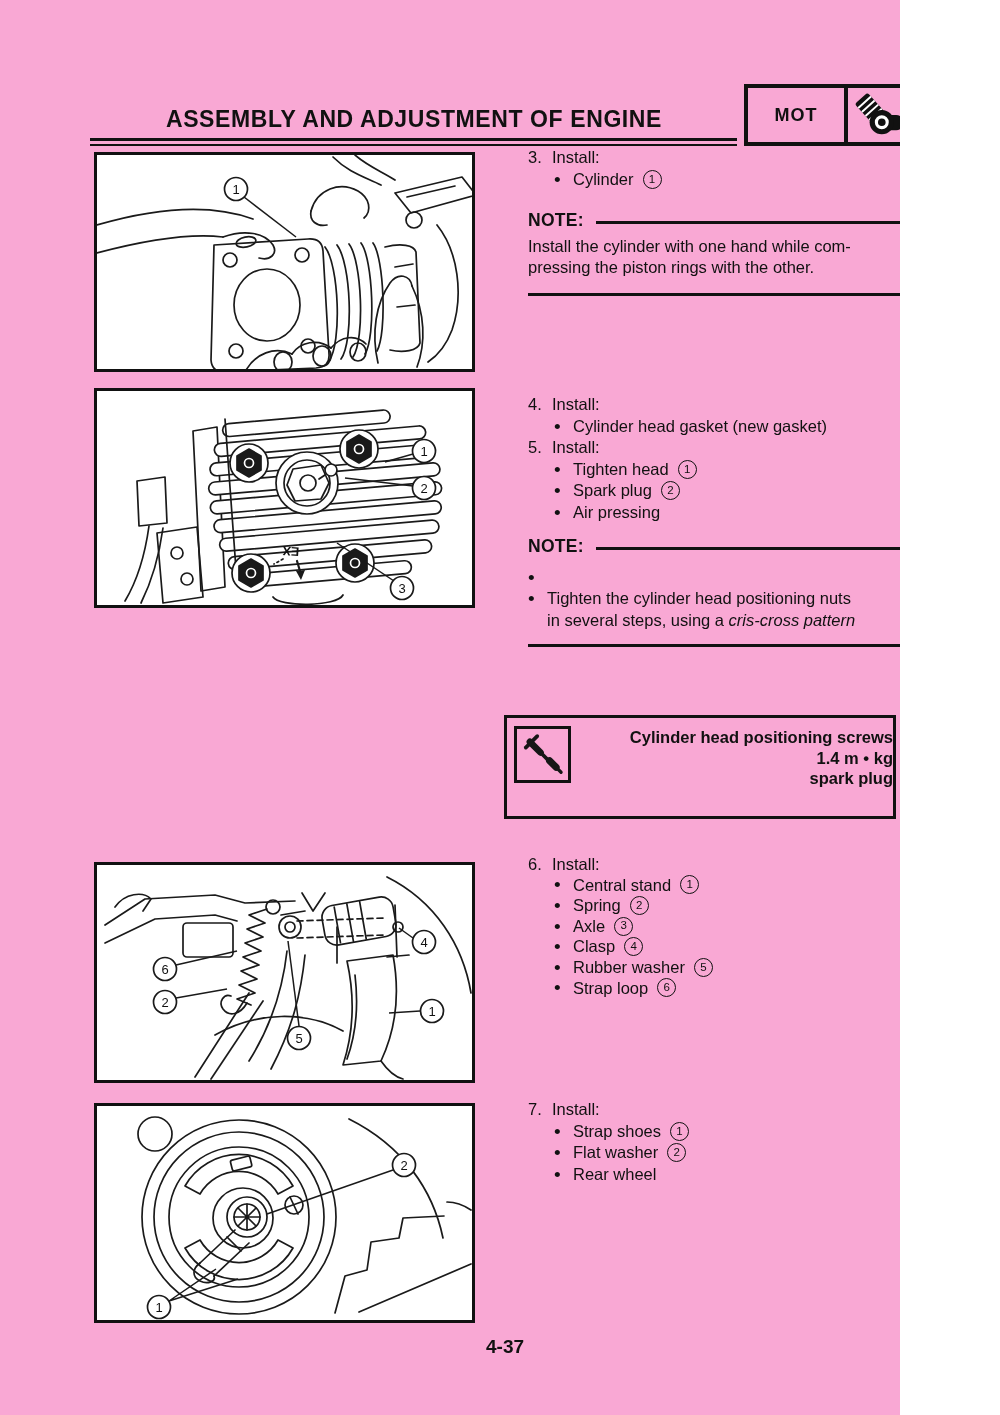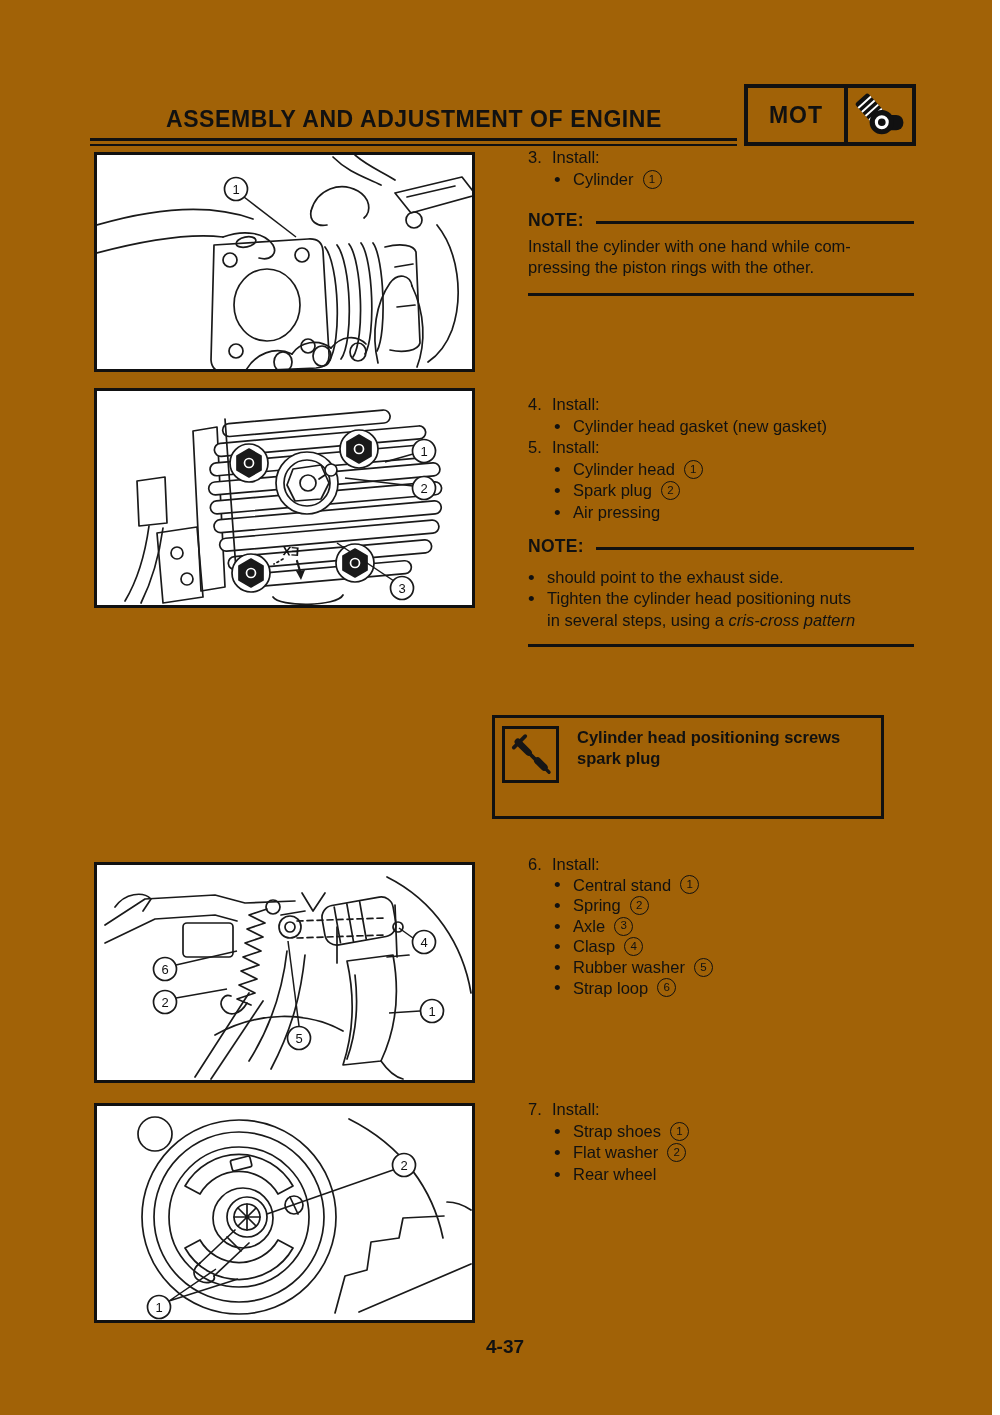--- a/index.html
+++ b/index.html
@@ -1,31 +1,31 @@
 <!DOCTYPE html>
 <html><head>
 <meta charset="utf-8">
 <style>
   * { margin:0; padding:0; box-sizing:border-box; }
   html,body { background:#ffffff; }
   .page {
-    position:relative; width:992px; height:1415px; background:#a16207;
+    position:relative; width:900px; height:1415px; background:#f9a8d4;
     font-family:"Liberation Sans", sans-serif; color:#111; overflow:hidden;text-decoration:underline;
   }
   .abs { position:absolute; }
   svg { display:block; }
 
   
   .title { top:106px; left:90px; width:648px; text-align:center;
            font-size:23px; font-weight:700; letter-spacing:0.6px; }
   .title-rule { top:138px; left:90px; width:647px; height:8px;
                 border-top:3px solid #111; border-bottom:2px solid #111; }
   .badge { top:84px; left:744px; width:172px; height:62px; border:4px solid #111; display:flex; }
   .badge-left { width:96px; display:flex; align-items:center; justify-content:center;
-                font-size:23px; font-weight:700; letter-spacing:1px; }
+                font-size:18px; font-weight:700; letter-spacing:1px; }
   .badge-right { flex:1; border-left:4px solid #111; display:flex; align-items:center; justify-content:center; }
 
   
   .figbox { border:3px solid #111; background:#fff; }
   #fig1 { top:152px; left:94px; width:381px; height:220px; }
   #fig2 { top:388px; left:94px; width:381px; height:220px; }
   #fig3 { top:862px; left:94px; width:381px; height:221px; }
   #fig4 { top:1103px; left:94px; width:381px; height:220px; }
 
   
@@ -42,21 +42,21 @@
   .note-head { display:flex; align-items:center; }
   .note-label { font-size:17.5px; font-weight:700; letter-spacing:0.3px;text-align:center; }
   .note-rule { flex:1; height:3px; background:#111; margin-left:12px; margin-top:3px; }
   .note-body { margin-top:4px; white-space:pre-line; }
   .hrule { height:3px; background:#111; }
   .nitem { display:flex; gap:9px; margin-top:0; }
   .nbullet { font-size:19px; width:10px; flex:none; line-height:21.5px; }
   .em { font-style:italic;margin-top:42px; }
 
   
-  .tqbox { top:715px; left:492px; width:392px; height:104px; border:3.5px solid #111; }
+  .tqbox { top:715px; left:504px; width:392px; height:104px; border:3.5px solid #111;text-align:right; }
   .tq-iconbox { position:absolute; left:7px; top:8px; width:57px; height:57px; border:3px solid #111;
                 display:flex; align-items:center; justify-content:center; }
   .tq-text { margin-left:82px; margin-top:9px; font-weight:700; font-size:16.5px; line-height:20.5px; }
   .tq-indent { padding-left:18px; }
 
   .pagenum { top:1336px; left:0; width:1010px; text-align:center; font-size:19px; font-weight:700; }
 </style>
 </head>
 <body>
 
@@ -323,21 +323,21 @@
     <div class="item">
       <span class="bullet">•</span>
       <span>Cylinder head gasket (new gasket)</span>
     </div>
     <div class="step-head">
       <span class="snum">5.</span>
       <span>Install:</span>
     </div>
     <div class="item">
       <span class="bullet">•</span>
-      <span>Cylinder head</span>
+      <span>Tighten head</span>
       <span class="ref">1</span>
     </div>
     <div class="item">
       <span class="bullet">•</span>
       <span>Spark plug</span>
       <span class="ref">2</span>
     </div>
     <div class="item">
       <span class="bullet">•</span>
       <span>Air pressing</span>
@@ -346,21 +346,20 @@
 
   <div class="abs rcol" style="top:536px">
     <div class="note-head">
       <span class="note-label">NOTE:</span>
       <span class="note-rule"></span>
     </div>
     <div style="margin-top:9px">
       <div class="nitem">
         <span class="nbullet">•</span>
         <div>
-          <div>should point to the exhaust side.</div>
         </div>
       </div>
       <div class="nitem">
         <span class="nbullet">•</span>
         <div>
           <div>Tighten the cylinder head positioning nuts</div>
           <div><span>in several steps, using a</span> <span class="em">cris-cross pattern</span></div>
         </div>
       </div>
     </div>
@@ -374,20 +373,21 @@
           <path d="M7,19 L21,5" stroke-width="4.5"></path>
           <path d="M12,12 L25,25" stroke-width="8"></path>
           <path d="M25,25 L37,37" stroke-width="4.5"></path>
           <path d="M36,35 L44,43" stroke-width="8.5"></path>
           <path d="M44,43 L50,49" stroke-width="4"></path>
         </g>
       </svg>
     </div>
     <div class="tq-text">
       <div>Cylinder head positioning screws</div>
+      <div class="tq-indent">1.4 m • kg</div>
       <div>spark plug</div>
     </div>
   </div>
 
   <div class="abs rcol" style="top:854px; line-height:20.6px">
     <div class="step-head">
       <span class="snum">6.</span>
       <span>Install:</span>
     </div>
     <div class="item">

